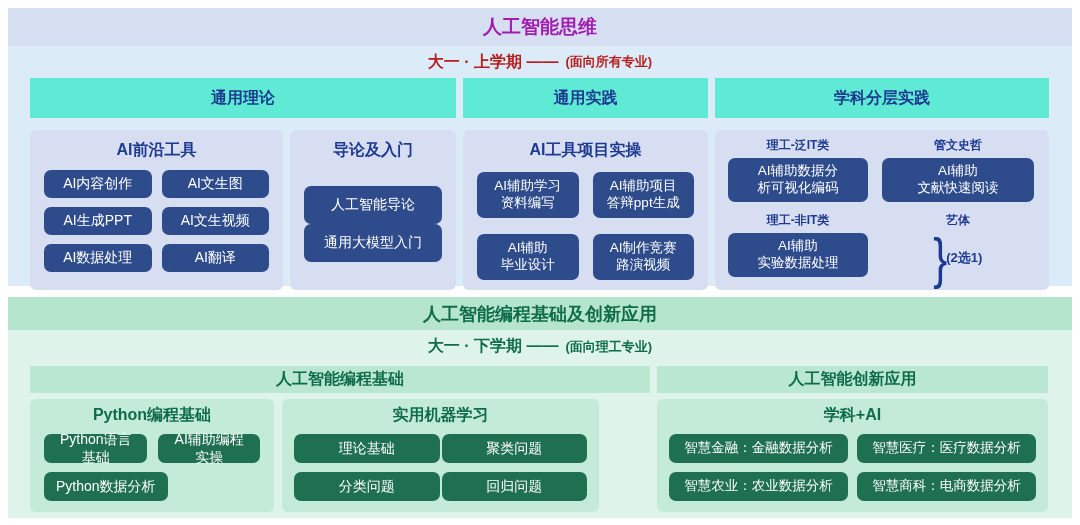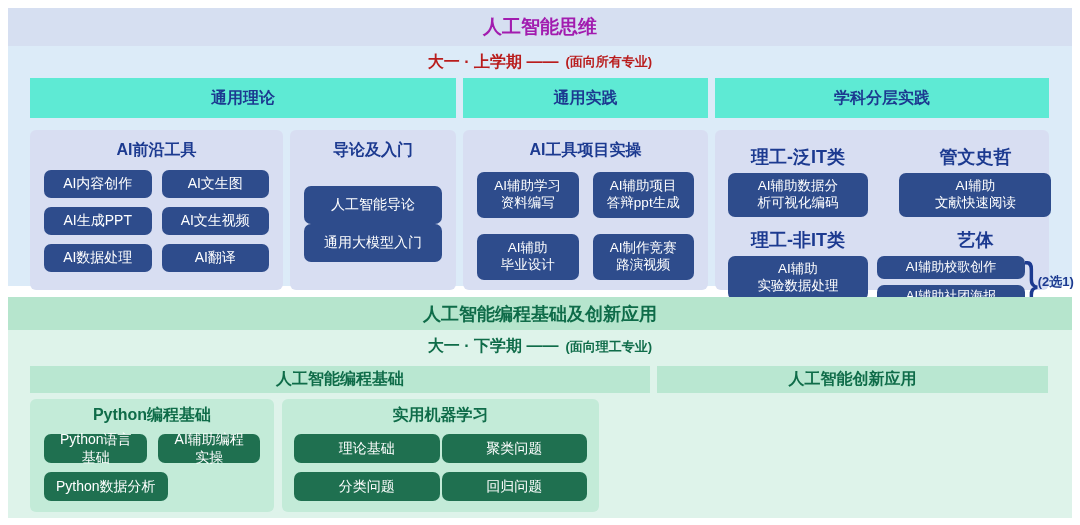--- a/index.html
+++ b/index.html
@@ -53,21 +53,21 @@
   .p-tools .btn{height:28px;font-size:14px;}
 
   
   .p-practice{width:245px;}
   .p-practice .grid{display:grid;grid-template-columns:1fr 1fr;gap:16px 14px;padding:11px 14px 0;}
   .p-practice .btn{height:46px;font-size:13.5px;}
 
   
   .p-disc{width:334px;display:grid;grid-template-columns:142px 1fr;column-gap:8px;padding:4px 10px 0 12px;}
   .cell{display:flex;flex-direction:column;align-items:center;}
-  .cell-label{font-weight:bold;font-size:18px;color:#1c3a90;margin:11px 0 4px;}
+  .cell-label{font-weight:bold;font-size:12px;color:#1c3a90;margin:3px 0 4px;}
   .cell .btn{width:140px;height:44px;font-size:13.5px;}
   .cell-wide .btn{width:152px;}
   .choice-row{display:flex;align-items:center;}
   .choice-btns{display:flex;flex-direction:column;gap:6px;}
   .choice-btns .btn{width:148px;height:23px;font-size:13px;}
   .brace{font-size:56px;line-height:0.9;color:#1c3a90;transform:scaleX(0.75);margin-left:-3px;font-weight:normal;}
   .choice-note{font-size:13px;font-weight:bold;color:#1c3a90;margin-left:-3px;white-space:nowrap;}
 
   
   .p-python{width:244px;}
@@ -151,24 +151,20 @@
 文献快速阅读</div>
           </div>
           <div class="cell">
             <div class="cell-label">理工-非IT类</div>
             <div class="btn btn-navy">AI辅助
 实验数据处理</div>
           </div>
           <div class="cell">
             <div class="cell-label">艺体</div>
             <div class="choice-row">
-              <div class="choice-btns">
-                <div class="btn btn-navy">AI辅助校歌创作</div>
-                <div class="btn btn-navy">AI辅助社团海报</div>
-              </div>
               <span class="brace">}</span>
               <span class="choice-note">(2选1)</span>
             </div>
           </div>
         </div>
       </div>
 
     </div>
   </div>
 
@@ -200,18 +196,27 @@
               <div class="btn btn-green">聚类问题</div>
               <div class="btn btn-green">分类问题</div>
               <div class="btn btn-green">回归问题</div>
             </div>
           </div>
         </div>
       </div>
 
       <div class="group" style="width:391px">
         <div class="colhead">人工智能创新应用</div>
+        <div class="panel p-app">
+          <div class="panel-title">学科+AI</div>
+          <div class="grid">
+            <div class="btn btn-green">智慧金融：金融数据分析</div>
+            <div class="btn btn-green">智慧医疗：医疗数据分析</div>
+            <div class="btn btn-green">智慧农业：农业数据分析</div>
+            <div class="btn btn-green">智慧商科：电商数据分析</div>
+          </div>
+        </div>
       </div>
 
     </div>
   </div>
 
 </div>
 
 </body></html>

